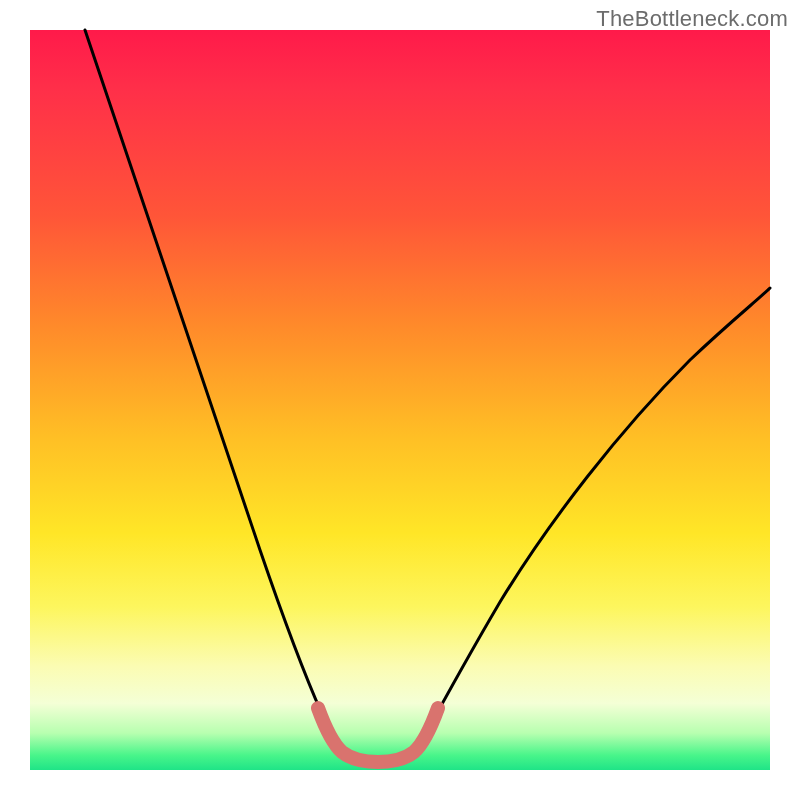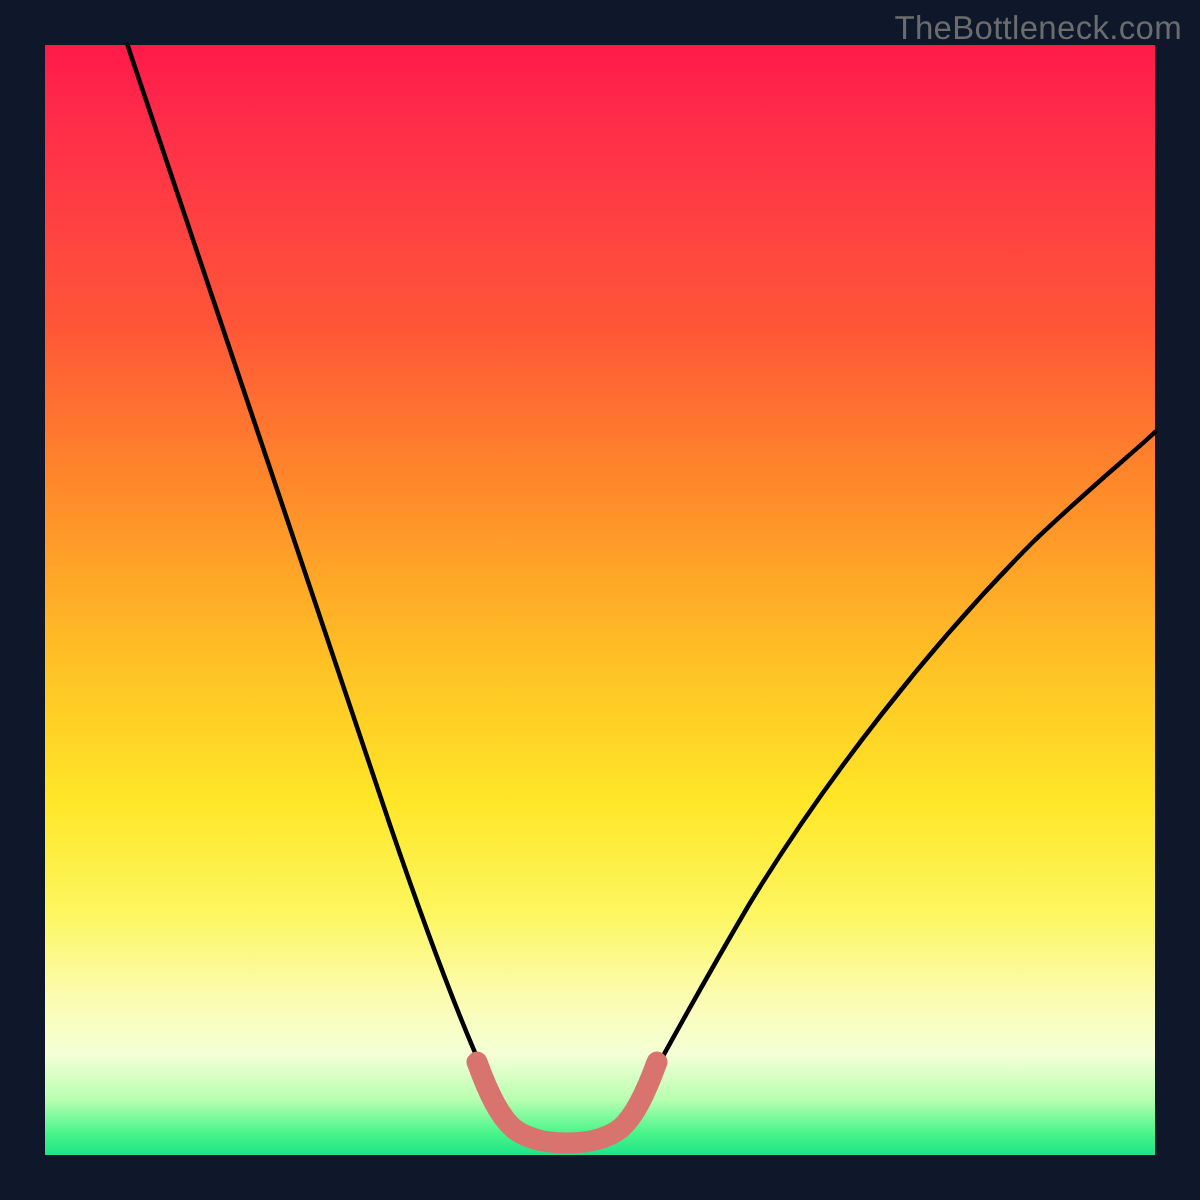--- a/index.html
+++ b/index.html
@@ -10,21 +10,21 @@
     background: #000;
     overflow: hidden;
     font-family: Arial, Helvetica, sans-serif;
   }
   .frame {
     position: absolute;
     left: 0;
     top: 0;
     width: 800px;
     height: 800px;
-    background: #0f172a;
+    background: #ffffff;
   }
   .plot-area {
     position: absolute;
     left: 30px;
     top: 30px;
     width: 740px;
     height: 740px;
     
     background: linear-gradient(
       to bottom,

